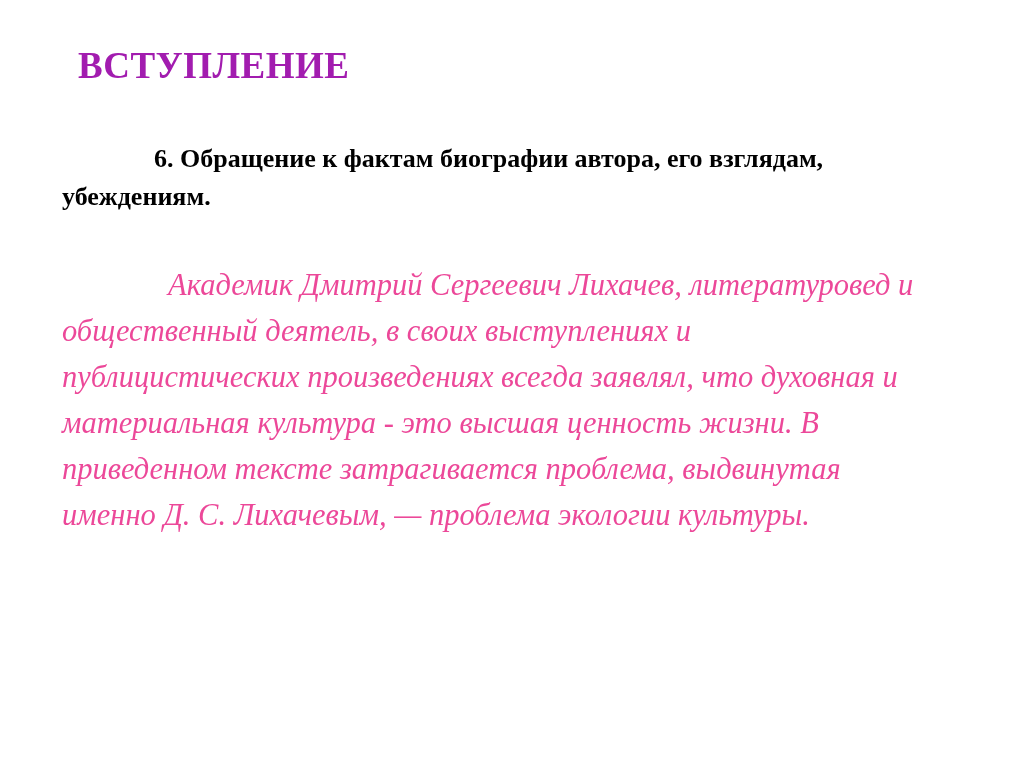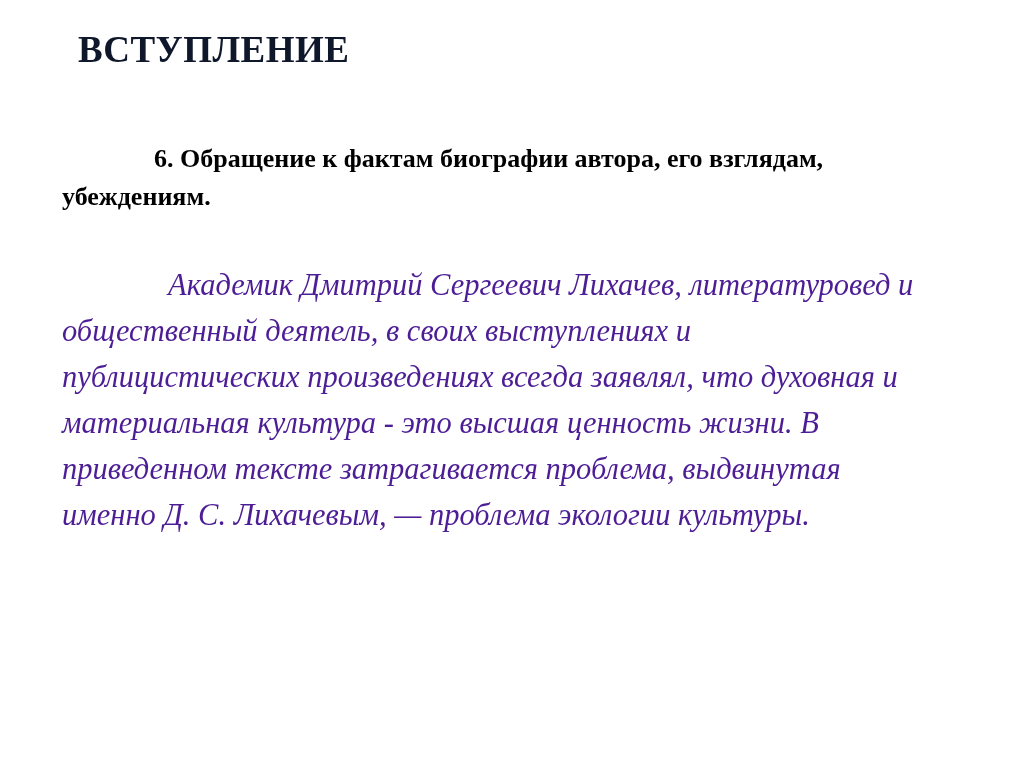--- a/index.html
+++ b/index.html
@@ -12,26 +12,26 @@
     width: 1024px;
     height: 767px;
     background: #ffffff;
     overflow: hidden;
     font-family: "Liberation Serif", serif;
     color: #000000;
   }
   .slide-title {
     position: absolute;
     left: 78px;
-    top: 28px;
+    top: 44px;
     font-family: "Liberation Serif", serif;
     font-weight: bold;
     font-size: 37px;
     letter-spacing: 0.5px;
-    color: #0f172a;
+    color: #a21caf;
     white-space: nowrap;
   }
   .point-block {
     position: absolute;
     left: 62px;
     top: 140px;
     width: 830px;
     font-family: "Liberation Serif", serif;
     font-weight: bold;
     font-size: 26px;
@@ -42,21 +42,21 @@
   .body-block {
     position: absolute;
     left: 62px;
     top: 262px;
     width: 862px;
     font-family: "Liberation Serif", serif;
     font-style: italic;
     font-size: 30.5px;
     line-height: 1.51;
     text-indent: 106px;
-    color: #4c1d95;
+    color: #ec4899;
     text-align: left;
   }
 </style>
 </head>
 <body>
 
 <div class="slide">
 
   <div class="slide-title">ВСТУПЛЕНИЕ</div>
 

